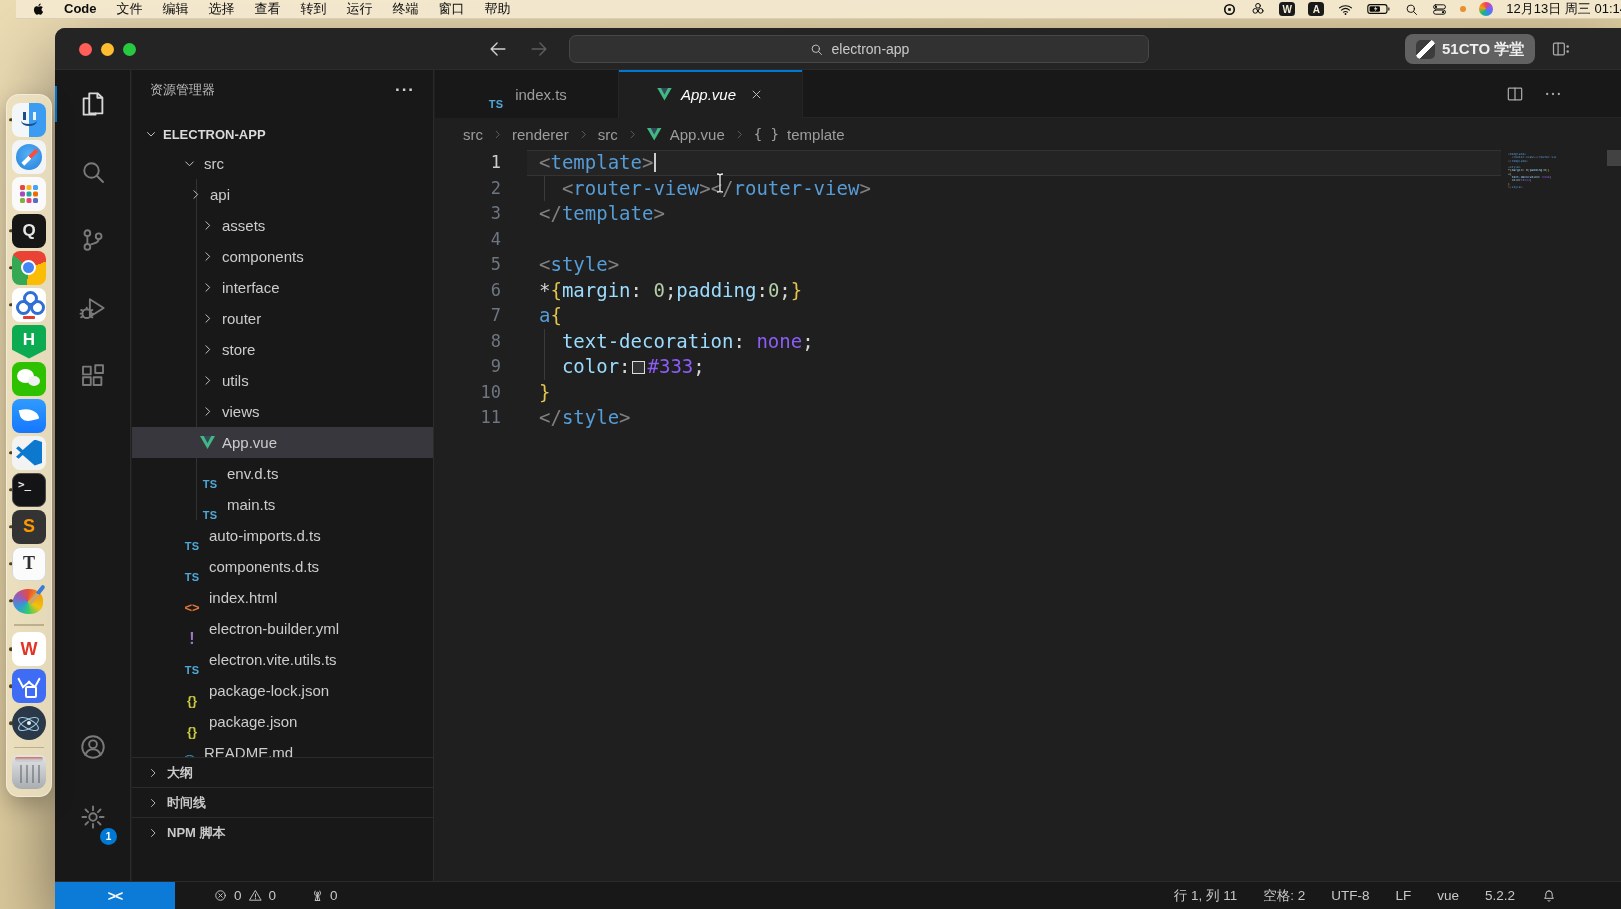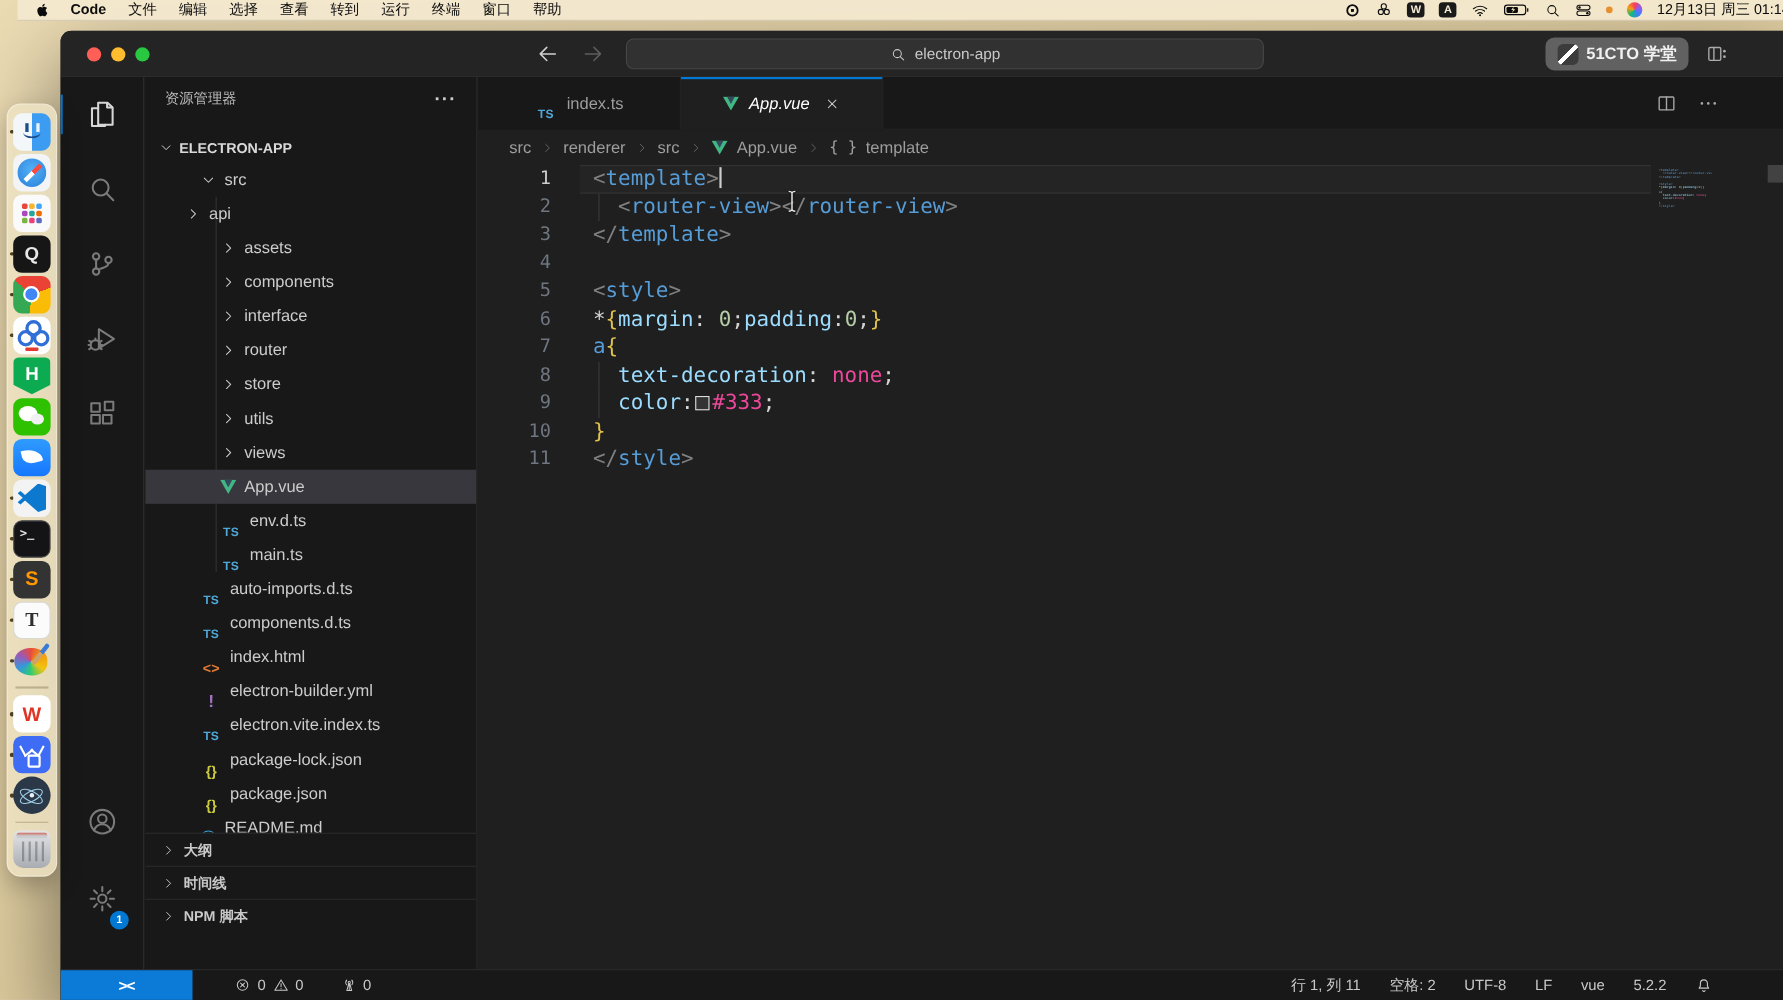--- a/index.html
+++ b/index.html
@@ -163,21 +163,21 @@
   .bc-braces { color:#a0a0a0; font-family:"DejaVu Sans Mono",monospace; font-size:14px; }
 
   #codearea { position:absolute; top:80px; left:0; right:0; bottom:0; font-family:"DejaVu Sans Mono",monospace; font-size:19px; }
   #curline { position:absolute; top:0; height:26px; left:92px; right:120px;
     border-top:1px solid #333; border-bottom:1px solid #333; background:rgba(255,255,255,.025); }
   .cl { position:absolute; left:0; right:0; height:25.5px; line-height:25.5px; white-space:pre; }
   .cl .num { position:absolute; left:0; top:0; width:66px; text-align:right; color:#6e7681; font-size:17px; }
   .cl.cur .num { color:#cccccc; }
   .cl .code { position:absolute; left:104px; top:0; }
   .tk-p { color:#808080; } .tk-t { color:#569cd6; } .tk-pr { color:#9cdcfe; }
-  .tk-n { color:#b5cea8; } .tk-v { color:#ec4899; } .tk-b { color:#e2c44d; } .tk-pl { color:#d4d4d4; }
+  .tk-n { color:#b5cea8; } .tk-v { color:#8b5cf6; } .tk-b { color:#e2c44d; } .tk-pl { color:#d4d4d4; }
   .swatch { display:inline-block; width:13px; height:13px; background:#333; border:1.5px solid #dcdcdc; vertical-align:-1px; margin:0 3px 0 1px; }
   .caret { display:inline-block; width:1.5px; height:19px; background:#cccccc; vertical-align:-3px; margin-left:1px; }
   .iguide { position:absolute; left:109px; width:1px; background:#3a3a3a; }
   #minimap { position:absolute; left:1073px; top:3px; width:48px; overflow:hidden; }
   .mm-line { height:3.3px; line-height:3.3px; font-size:3px; white-space:pre; overflow:hidden; }
   #scrollthumb { position:absolute; right:0; top:0; width:14px; height:16px; background:#424242; }
   #ibeam { position:absolute; left:280px; top:22px; color:#eee; filter:drop-shadow(0 0 1px rgba(0,0,0,.8)); }
 
   
   #statusbar { position:absolute; left:0; right:0; bottom:0; height:28px; background:#181818; border-top:1px solid #2b2b2b;
@@ -446,21 +446,21 @@
         <div class="t-ind" style="top:59px;height:341px;"></div>
         <div id="tree-rows">
             <div class="t-row" style="top: 28px; padding-left: 50px;">
               <span class="icx">
                 <svg viewBox="0 0 24 24" fill="none" stroke="currentColor" stroke-width="1.5" stroke-linecap="round" stroke-linejoin="round" width="15" height="15">
                   <path d="M6 9.5l6 6 6-6"></path>
                 </svg>
               </span>
               <span>src</span>
             </div>
-            <div class="t-row" style="top: 59px; padding-left: 36px;">
+            <div class="t-row" style="top: 59px; padding-left: 56px;">
               <span class="icx">
                 <svg viewBox="0 0 24 24" fill="none" stroke="currentColor" stroke-width="1.5" stroke-linecap="round" stroke-linejoin="round" width="15" height="15">
                   <path d="M9.5 6l6 6-6 6"></path>
                 </svg>
               </span>
               <span>api</span>
             </div>
             <div class="t-row" style="top: 90px; padding-left: 68px;">
               <span class="icx">
                 <svg viewBox="0 0 24 24" fill="none" stroke="currentColor" stroke-width="1.5" stroke-linecap="round" stroke-linejoin="round" width="15" height="15">
@@ -540,21 +540,21 @@
             <div class="t-row" style="top: 462px; padding-left: 50px;">
               <span class="fi fi-html">&lt;&gt;</span>
               <span>index.html</span>
             </div>
             <div class="t-row" style="top: 493px; padding-left: 50px;">
               <span class="fi fi-yml">!</span>
               <span>electron-builder.yml</span>
             </div>
             <div class="t-row" style="top: 524px; padding-left: 50px;">
               <span class="fi fi-ts">TS</span>
-              <span>electron.vite.index.ts</span>
+              <span>electron.vite.utils.ts</span>
             </div>
             <div class="t-row" style="top: 555px; padding-left: 50px;">
               <span class="fi fi-json">{}</span>
               <span>package-lock.json</span>
             </div>
             <div class="t-row" style="top: 586px; padding-left: 50px;">
               <span class="fi fi-json">{}</span>
               <span>package.json</span>
             </div>
             <div class="t-row" style="top: 617px; padding-left: 50px;">

